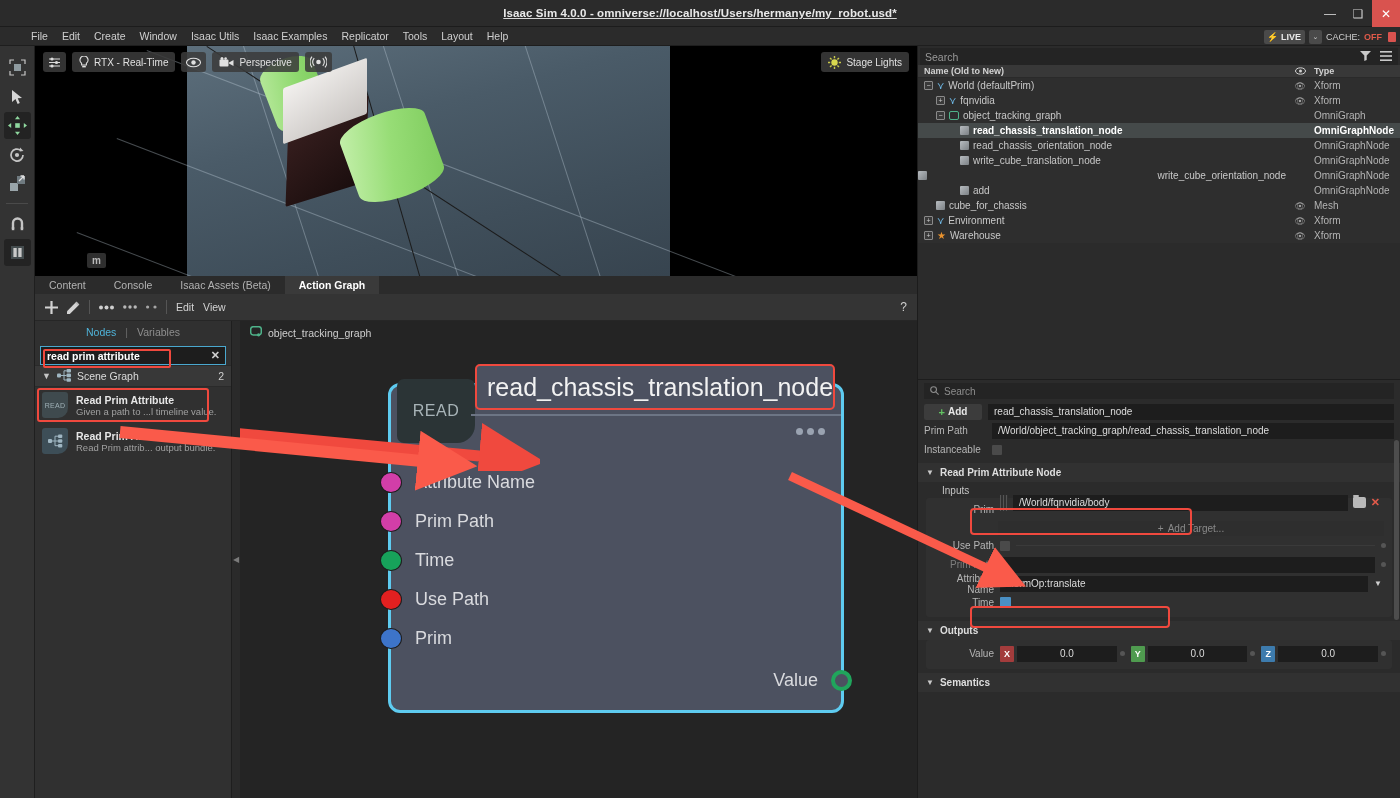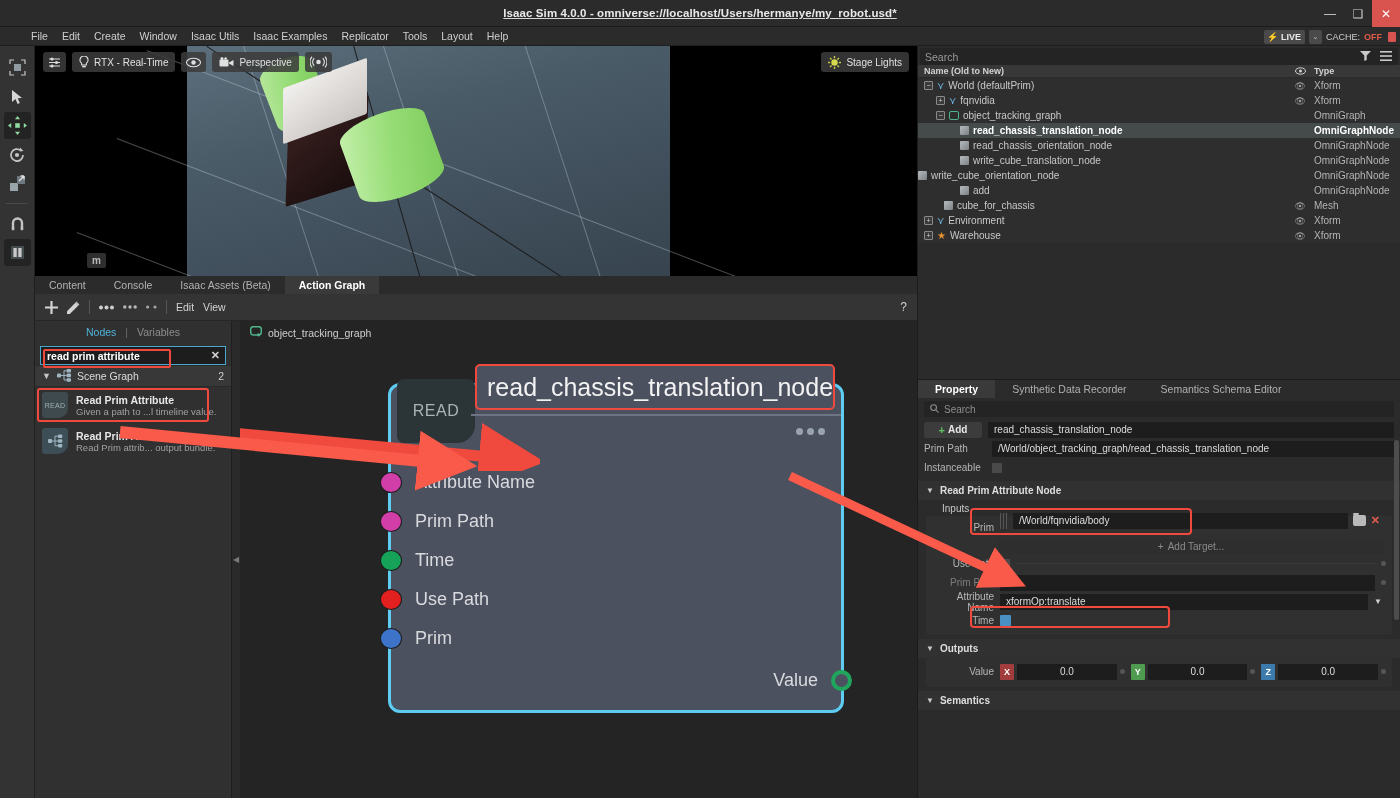--- a/index.html
+++ b/index.html
@@ -641,39 +641,39 @@
       <div class="trow">
         <span class="tname" style="padding-left:42px;">
           <span class="ico-cube"></span>
           <span>write_cube_translation_node</span>
         </span>
         <span class="teye"></span>
         <span class="ttype">OmniGraphNode</span>
       </div>
 
       <div class="trow">
-        <span class="tname" style="">
+        <span class="tname" style="justify-content:space-between;">
           <span class="ico-cube"></span>
           <span>write_cube_orientation_node</span>
         </span>
         <span class="teye"></span>
         <span class="ttype">OmniGraphNode</span>
       </div>
 
       <div class="trow">
         <span class="tname" style="padding-left:42px;">
           <span class="ico-cube"></span>
           <span>add</span>
         </span>
         <span class="teye"></span>
         <span class="ttype">OmniGraphNode</span>
       </div>
 
       <div class="trow">
-        <span class="tname" style="padding-left:26px;">
+        <span class="tname" style="padding-left:18px;">
           <span class="ico-cube"></span>
           <span>cube_for_chassis</span>
         </span>
         <span class="teye">👁</span>
         <span class="ttype">Mesh</span>
       </div>
 
       <div class="trow">
         <span class="tname" style="padding-left:6px;">
           <span class="exp">+</span>
@@ -691,25 +691,20 @@
           <span>Warehouse</span>
         </span>
         <span class="teye">👁</span>
         <span class="ttype">Xform</span>
       </div>
     </div>
 
     <div style="flex:0 0 136px; background:#2b2b2b;"></div>
 
     <div class="prop">
-      <div class="rtabs">
-        <div class="rtab active">Property</div>
-        <div class="rtab">Synthetic Data Recorder</div>
-        <div class="rtab">Semantics Schema Editor</div>
-      </div>
 
       <div class="psearch">
         <span>
           <svg width="9" height="9" viewBox="0 0 9 9">
               <circle cx="3.6" cy="3.6" r="2.9" fill="none" stroke="#8d8d8d" stroke-width="1.1"></circle>
               <path d="M5.8 5.8L8.6 8.6" stroke="#8d8d8d" stroke-width="1.1"></path>
             </svg>
         </span>
         <span>Search</span>
       </div>

